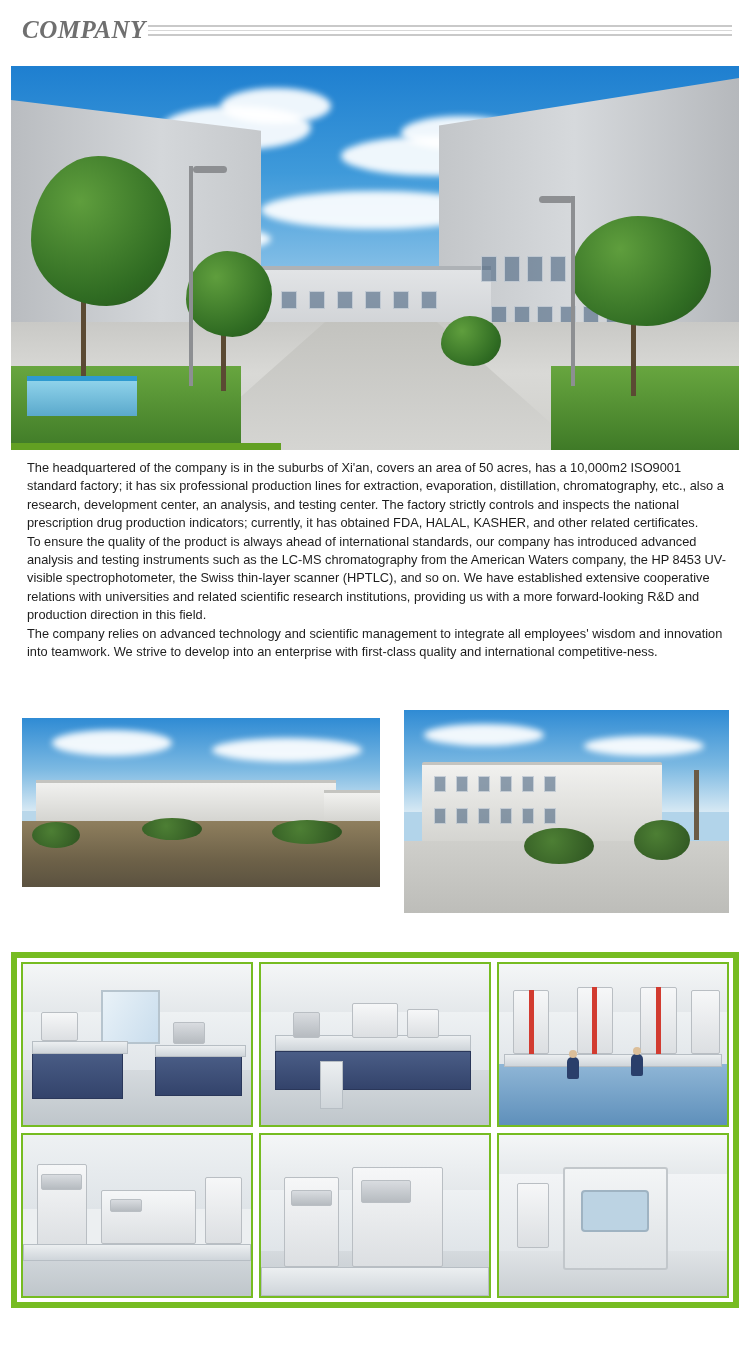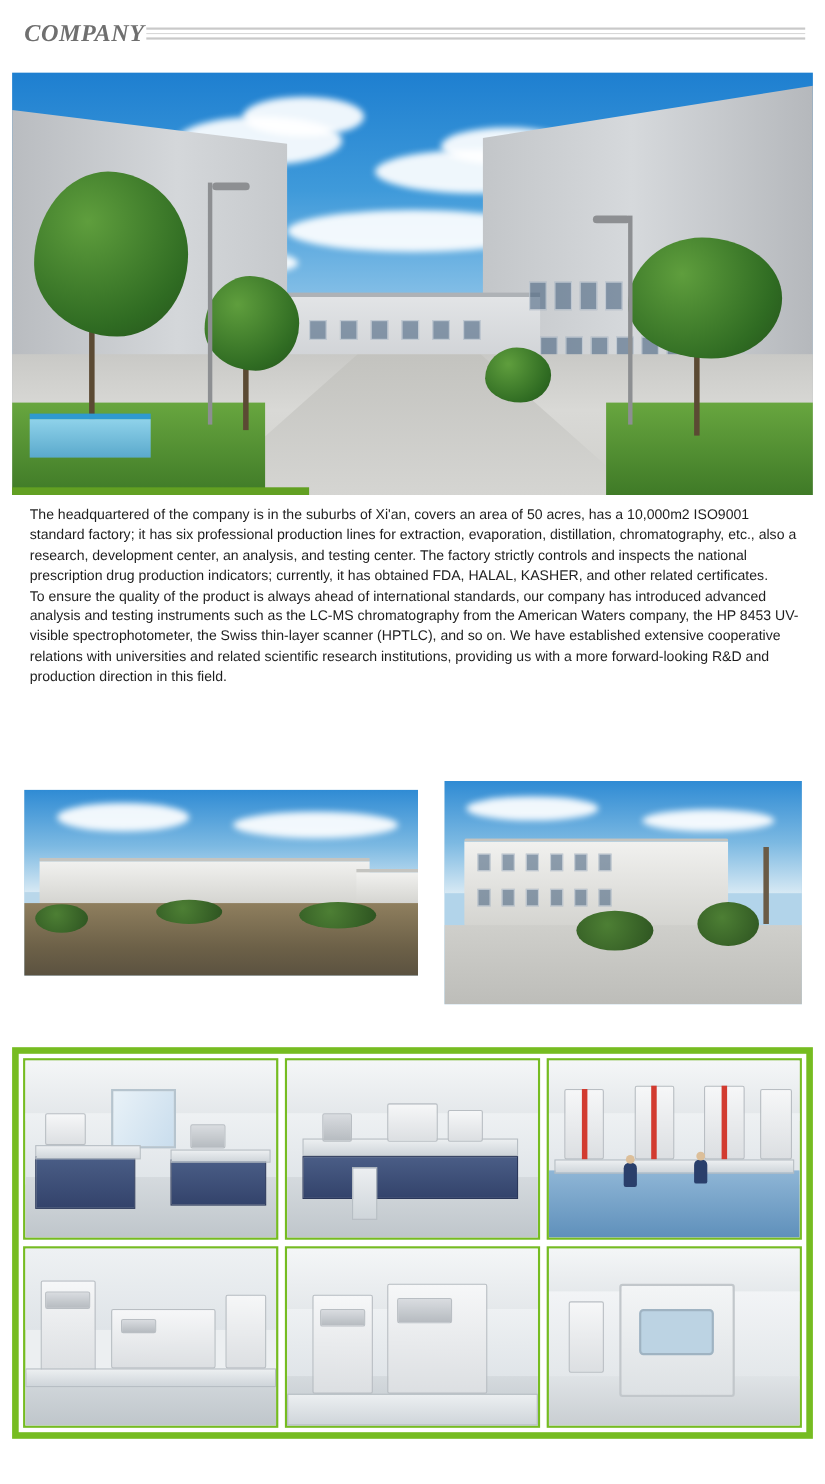--- a/index.html
+++ b/index.html
@@ -29,21 +29,21 @@
     width: 750px;
     height: 60px;
     display: flex;
     align-items: center;
     padding-left: 22px;
   }
   .header-title {
     font-family: "Liberation Serif", serif;
     font-style: italic;
     font-weight: bold;
-    font-size: 22px;
+    font-size: 25px;
     letter-spacing: 0.5px;
     color: #6f6f6f;
     white-space: nowrap;
     text-align: center;
   }
   .header-rule {
     flex: 1;
     margin-left: 2px;
     margin-right: 18px;
     height: 14px;
@@ -400,20 +400,21 @@
     <div class="lamp-head" style="left:528px; top:130px;"></div>
 
     <div style="position:absolute; left:16px; top:310px; width:110px; height:40px; background:linear-gradient(#8fd2ea,#5aa9cc); border-top:5px solid #2e9ad0;"></div>
   </div>
 
   <div class="greenbar"></div>
 
   <div class="body-text">
     <p>The headquartered of the company is in the suburbs of Xi'an, covers an area of 50 acres, has a 10,000m2 ISO9001 standard factory; it has six professional production lines for extraction, evaporation, distillation, chromatography, etc., also a research, development center, an analysis, and testing center. The factory strictly controls and inspects the national prescription drug production indicators; currently, it has obtained FDA, HALAL, KASHER, and other related certificates.</p>
     <p>To ensure the quality of the product is always ahead of international standards, our company has introduced advanced analysis and testing instruments such as the LC-MS chromatography from the American Waters company, the HP 8453 UV-visible spectrophotometer, the Swiss thin-layer scanner (HPTLC), and so on. We have established extensive cooperative relations with universities and related scientific research institutions, providing us with a more forward-looking R&amp;D and production direction in this field.</p>
+    <p>The company relies on advanced technology and scientific management to integrate all employees' wisdom and innovation into teamwork. We strive to develop into an enterprise with first-class quality and international competitive-ness.</p>
   </div>
 
   <div class="photo-mid-left">
     <div class="msky"></div>
     <div class="cloud" style="left:30px; top:12px; width:120px; height:26px;"></div>
     <div class="cloud" style="left:190px; top:20px; width:150px; height:24px;"></div>
     <div class="mbuild" style="left:14px; top:62px; width:300px; height:42px;"></div>
     <div class="mbuild" style="left:302px; top:72px; width:56px; height:32px;"></div>
     <div class="mfield" style="height:66px;"></div>
     <div class="shrub" style="left:10px; top:104px; width:48px; height:26px;"></div>

